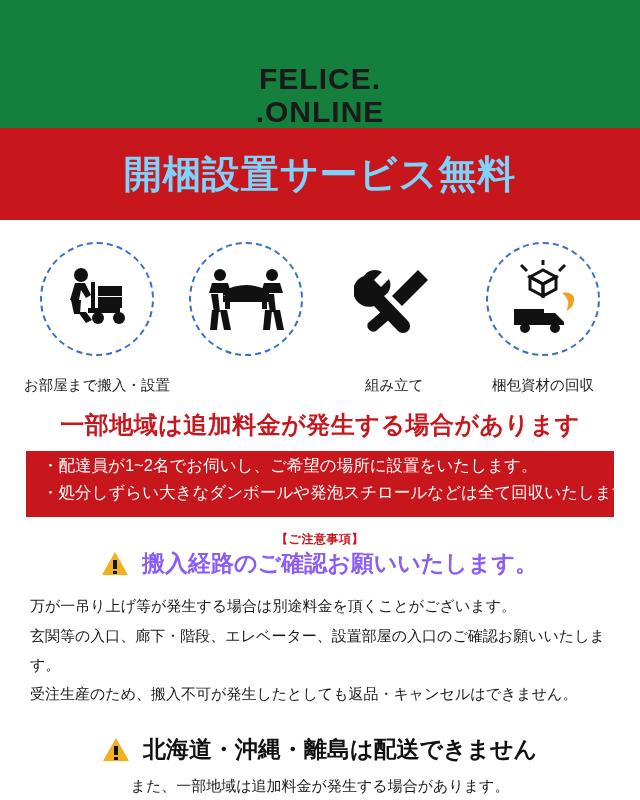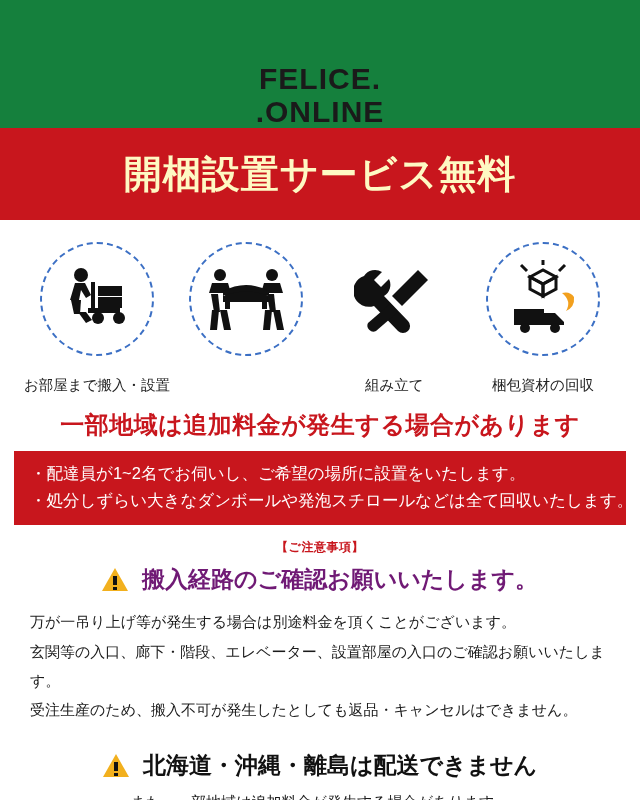--- a/index.html
+++ b/index.html
@@ -44,21 +44,21 @@
   }
   .logo-line2 {
     font-size: 30px;
     font-weight: bold;
     letter-spacing: 1px;
   }
 
   
   .headline {
     background: #c8161d;
-    color: #fef9c3;
+    color: #7dd3fc;
     height: 92px;
     display: flex;
     align-items: center;
     justify-content: center;
     font-size: 38px;
     font-weight: bold;
     letter-spacing: 1px;
   }
 
   
@@ -102,46 +102,45 @@
     color: #c8161d;
     margin-top: 8px;
     margin-bottom: 10px;
     letter-spacing: 0.5px;
   }
 
   
   .red-box {
     background: #c8161d;
     color: #ffffff;
-    margin: 0 14px;
-    padding: 9px 14px 11px 16px;
+    margin: 0 26px;
+    padding: 1px 14px 11px 16px;
     box-sizing: border-box;
   }
   .red-box-line {
     font-size: 16.5px;
     line-height: 1.65;
     white-space: nowrap;
   }
 
   
   .caution {
     margin: 14px 0 0 0;
     text-align: center;
   }
   .caution-title {
     font-size: 12px;
     font-weight: bold;
     color: #c8161d;
     letter-spacing: 0.5px;
   }
   .caution-head {
-    margin-top: 8px;
     font-size: 23px;
     font-weight: bold;
-    color: #701a75;
+    color: #8b5cf6;
     display: flex;
     align-items: center;
     justify-content: center;
     gap: 14px;
   }
   .warn-icon {
     display: inline-block;
     width: 26px;
     height: 24px;
     position: relative;

